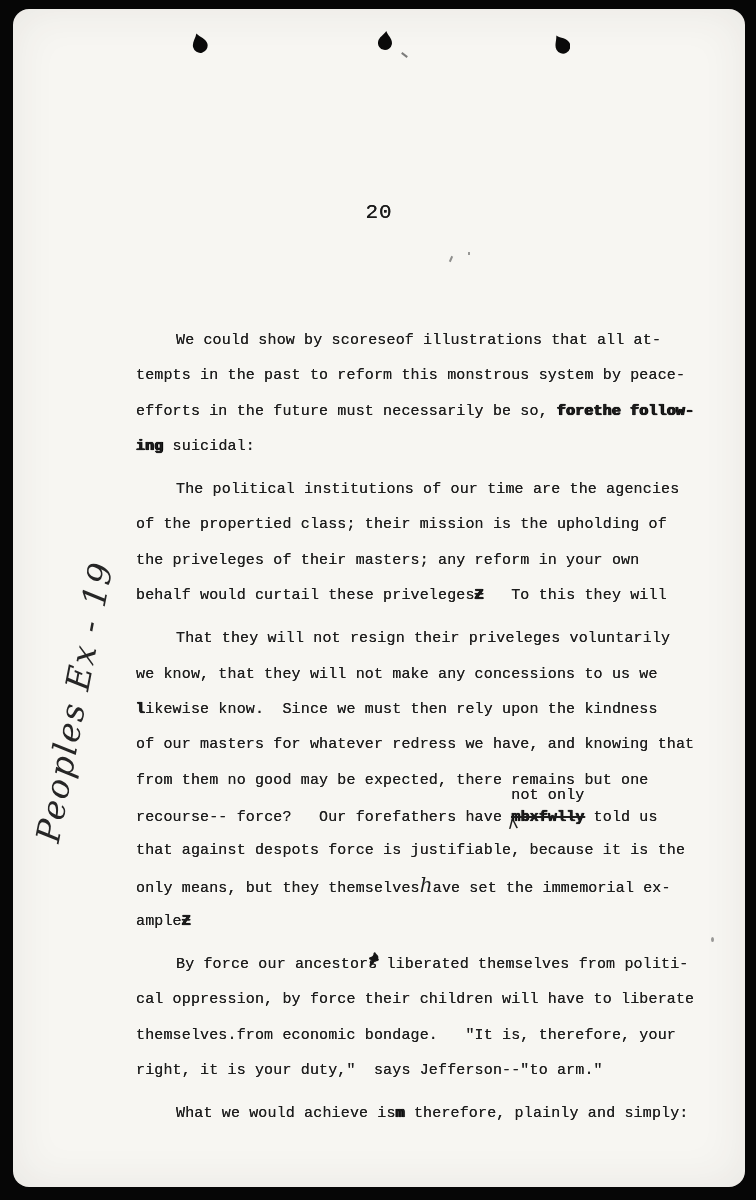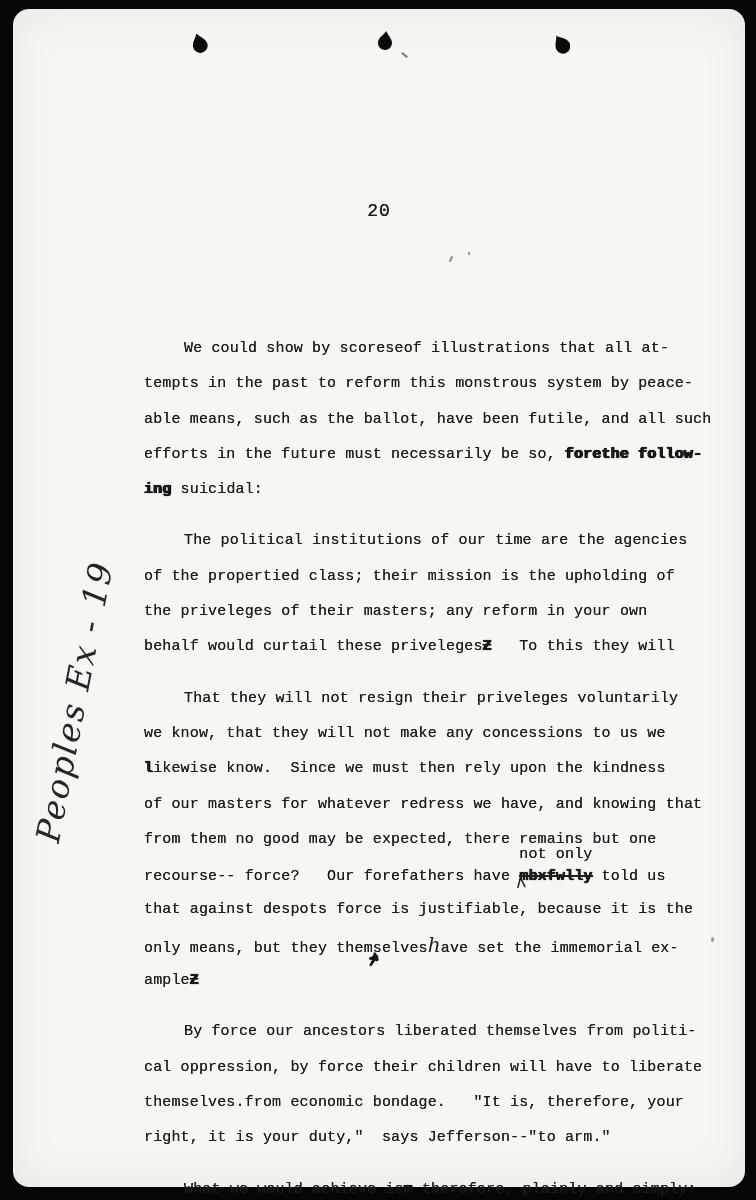--- a/index.html
+++ b/index.html
@@ -12,30 +12,30 @@
     position:absolute;left:13px;top:9px;width:732px;height:1178px;
     background:#f7f6f2;border-radius:16px;
     box-shadow:inset 0 0 45px rgba(60,55,45,0.08);
   }
   
   .dot{position:absolute;}
   .dot svg{display:block;}
   
   .page-number{
     position:absolute;left:346px;top:192px;width:40px;
-    font-size:18px;color:#1b1b1b;letter-spacing:1px;text-align:center;
+    font-size:21px;color:#1b1b1b;letter-spacing:1px;text-align:center;
     text-shadow:0 0 0.5px #1b1b1b;
   }
   
   .text-column{
     position:absolute;left:115px;top:306px;width:605px;
     font-size:15px;color:#1d1d1d;letter-spacing:0.15px;
     text-shadow:0 0 0.5px rgba(20,20,20,0.85);
   }
-  .para{margin:16px;}
+  .para{margin:8px;}
   .line{height:35.3px;line-height:35.3px;white-space:pre;}
   .line.indent{text-indent:40px;}
   .u{text-underline-offset:3px;text-decoration-thickness:1.5px;}
   .xout{
     font-weight:bold;
     text-decoration:line-through;
     text-decoration-thickness:2px;
     text-shadow:0 0 1px #000, 0.5px 0 #000;
     text-align:center;
   }
@@ -95,21 +95,20 @@
   </div>
 
   <div class="page-number">20</div>
 
   <div class="margin-note">Peoples Ex - 19</div>
 
   <div id="paragraphs" class="text-column">
       <div class="para">
         <div class="line indent"><span>We could show by scoreseof illustrations that all at-</span></div>
         <div class="line"><span>tempts in the past to reform this monstrous system by peace-</span></div>
-        <div class="line"><span>able means, such as the ballot, have been futile, and all such</span></div>
         <div class="line"><span>efforts in the future must necessarily be so, </span><span class="smudge">forethe follow-</span></div>
         <div class="line"><span class="smudge">ing</span><span> suicidal:</span></div>
       </div>
       <div class="para">
         <div class="line indent"><span>The political institutions of our time are the agencies</span></div>
         <div class="line"><span>of the propertied class; their mission is the upholding of</span></div>
         <div class="line"><span>the priveleges of their masters; any reform in your own</span></div>
         <div class="line"><span>behalf would curtail these priveleges</span><span class="smudge">Ƶ</span><span>   To this they will</span></div>
       </div>
       <div class="para">

